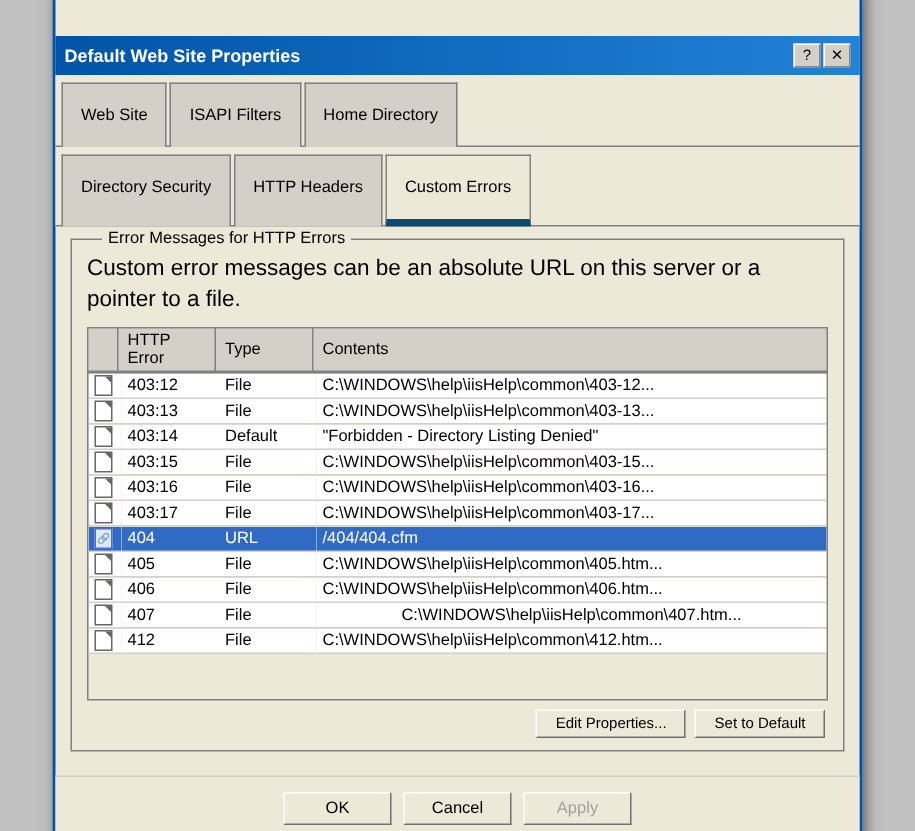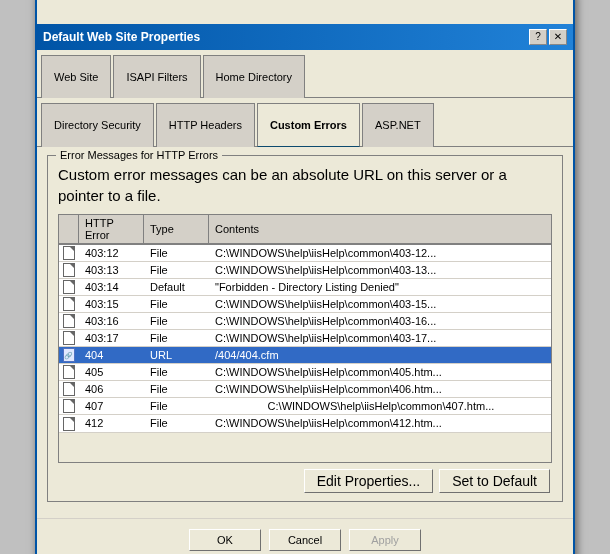--- a/index.html
+++ b/index.html
@@ -63,37 +63,37 @@
       border: 1px solid #808080;
       border-bottom: none;
       cursor: pointer;
       font-size: 11px;
       margin-right: 2px;
       position: relative;
       top: 1px;
     }
     .tab.active {
       background: #ece9d8;
-      border-bottom: 1px solid #0c4a6e;
-      font-weight: bold;
+      border-bottom: 5px solid #0c4a6e;
+      font-weight: normal;
       z-index: 1;
     }
     .content {
       padding: 8px 10px;
     }
     .group-box {
       border: 1px solid #808080;
       padding: 8px 10px;
       margin-bottom: 8px;
       position: relative;
     }
     .group-label {
       position: absolute;
       top: -7px;
-      left: 8px;
+      left: 20px;
       background: #ece9d8;
       padding: 0 4px;
       font-size: 11px;
     }
     .description {
       font-size: 15px;
       margin-bottom: 8px;
       line-height: 1.4;
     }
     .error-table {
@@ -136,21 +136,21 @@
       margin-top: 6px;
       padding-right: 2px;
     }
     .btn {
       padding: 3px 12px;
       background: #ece9d8;
       border: 1px solid #707070;
       border-top-color: #ffffff;
       border-left-color: #ffffff;
       cursor: pointer;
-      font-size: 14px;
+      font-size: 10px;
       min-width: 80px;
     }
     .bottom-buttons {
       display: flex;
       justify-content: center;
       gap: 8px;
       padding: 10px;
       border-top: 1px solid #d4d0c8;
       background: #ece9d8;
     }
@@ -216,21 +216,20 @@
   <div class="tabs-row1">
     <div class="tab">Web Site</div>
     <div class="tab">ISAPI Filters</div>
     <div class="tab">Home Directory</div>
   </div>
 
   <div class="tabs-row2">
     <div class="tab">Directory Security</div>
     <div class="tab">HTTP Headers</div>
     <div class="tab active">Custom Errors</div>
-    <div class="tab">ASP.NET</div>
   </div>
 
   <div class="content">
     <div class="group-box">
       <span class="group-label">Error Messages for HTTP Errors</span>
       <p class="description">Custom error messages can be an absolute URL on this server or a pointer to a file.</p>
 
       <table class="error-table">
         <colgroup>
           <col style="width:20px">

